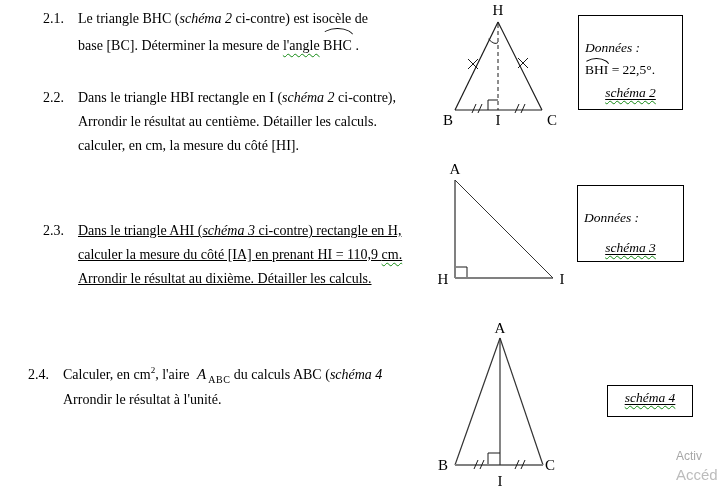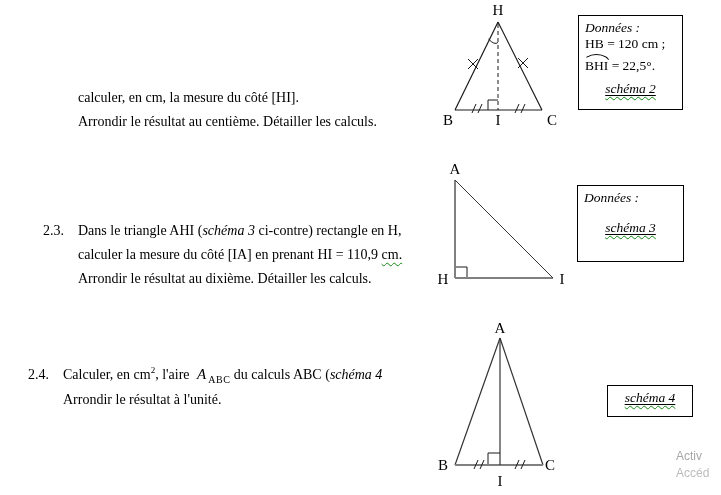--- a/index.html
+++ b/index.html
@@ -25,50 +25,61 @@
     content:""; position:absolute; left:-2px; right:-2px; top:-4px; height:7px;
     border:1px solid transparent; border-top:1px solid #000;
     border-radius:50% 50% 0 0 / 100% 100% 0 0;
   }
   sup { font-size:9px; vertical-align:super; line-height:0; }
   .subsm { font-size:10px; vertical-align:sub; line-height:0; letter-spacing:0.5px; margin-left:2px; }
   .area-sym { font-style:italic; font-size:15px; margin-left:4px; }
 
   
   .databox { position:absolute; border:1px solid #000; font-size:13.5px; background:#fff; }
-  .databox .bline { white-space:nowrap; }
+  .databox .bline { white-space:nowrap;margin-top:20px; }
   .ul-black { text-decoration:underline; text-underline-offset:2px; }
   .schema-label-wrap { text-align:center; }
   .schema-label { font-style:italic; }
 
   
   .diagram { position:absolute; }
   svg text { font-family:"Liberation Serif", serif; font-size:15px; fill:#000; }
 
   
   .watermark { position:absolute; left:676px; top:449px; font-family:"Liberation Sans", sans-serif; white-space:nowrap; }
   .wm1 { font-size:12px; color:#a7a7a7; }
-  .wm2 { font-size:12px; color:#bcbcbc; margin-top:3px; }
+  .wm2 { font-size:15px; color:#bcbcbc; margin-top:3px; }
 </style>
 </head>
 <body>
 
 <div class="page">
 
+  <div class="question" style="left:43px; top:5px; line-height:27px;">
+    <div class="qline">
+      <span class="qnum">2.1.</span><span>Le triangle BHC (</span><span class="it">schéma 2</span><span> ci-contre) est isocèle de</span>
+    </div>
+    <div class="qline cont">
+      <span>base [BC]. Déterminer la mesure de </span><span class="wavy">l'angle</span><span> </span><span class="overarc">BHC</span><span> .</span>
+    </div>
+  </div>
 
   <div class="question" style="left:43px; top:86px; line-height:24px;">
-    <div class="qline cont">
-      <span>calculer, en cm, la mesure du côté [HI].</span>
+    <div class="qline">
+      <span class="qnum">2.2.</span><span>Dans le triangle HBI rectangle en I (</span><span class="it">schéma 2</span><span> ci-contre),</span>
     </div>
     <div class="qline cont">
       <span>Arrondir le résultat au centième. Détailler les calculs.</span>
     </div>
+    <div class="qline cont">
+      <span>calculer, en cm, la mesure du côté [HI].</span>
+    </div>
   </div>
 
-  <div class="question" style="left:43px; top:219px; line-height:24px;">
+  <div class="question" style="left:43px; top:219px; line-height:24px;text-decoration:underline;">
     <div class="qline">
       <span class="qnum">2.3.</span><span>Dans le triangle AHI (</span><span class="it">schéma 3</span><span> ci-contre) rectangle en H,</span>
     </div>
     <div class="qline cont">
       <span>calculer la mesure du côté [IA] en prenant HI = 110,9 </span><span class="wavy">cm.</span>
     </div>
     <div class="qline cont">
       <span>Arrondir le résultat au dixième. Détailler les calculs.</span>
     </div>
   </div>
@@ -106,21 +117,20 @@
       <line x1="81" y1="113" x2="85" y2="104" stroke="#1a1a1a" stroke-width="1"></line>
     </g>
     <text x="58" y="15" text-anchor="middle">H</text>
     <text x="8" y="125" text-anchor="middle">B</text>
     <text x="58" y="125" text-anchor="middle">I</text>
     <text x="112" y="125" text-anchor="middle">C</text>
   </svg>
 
   <div class="databox" style="left:578px; top:15px; width:105px; height:95px; padding:4px 6px;">
     <div class="bline it">Données :</div>
-    <div class="bline">HB = 120 cm ;</div>
     <div class="bline" style="margin-top:6px;font-family:Liberation Serif, serif;">
       <span class="overarc">BHI</span><span> = 22,5°.</span>
     </div>
     <div class="schema-label-wrap" style="margin-top:7px;">
       <span class="ul-black"><span class="schema-label wavy">schéma 2</span></span>
     </div>
   </div>
 
   <svg class="diagram" style="left:430px; top:160px;" width="150" height="130" viewBox="0 0 150 130">
     <line x1="25" y1="20" x2="25" y2="118" stroke="#808080" stroke-width="2"></line>

